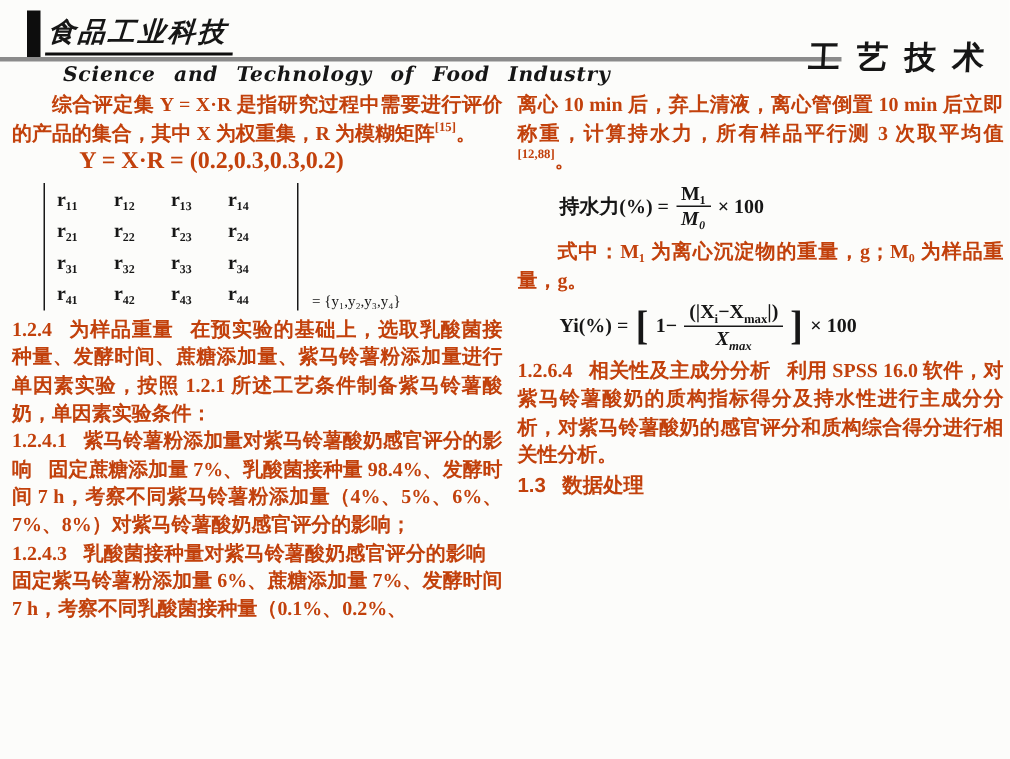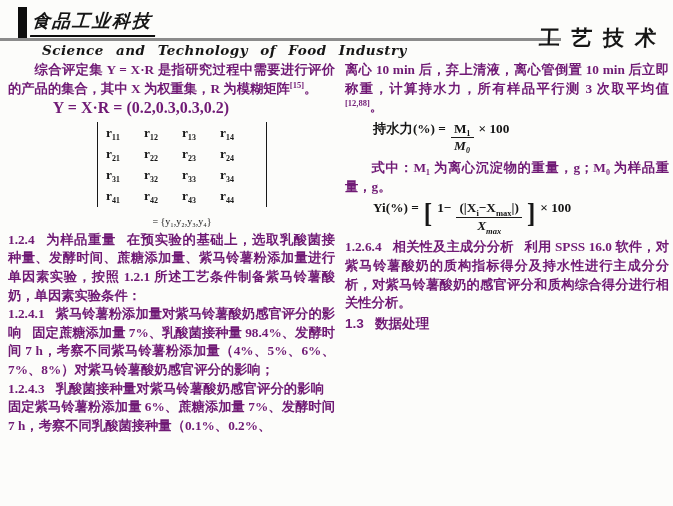--- a/index.html
+++ b/index.html
@@ -33,39 +33,39 @@
     font-size:21px;font-weight:bold;letter-spacing:11px;
     font-family:"Liberation Sans","DejaVu Sans",sans-serif;
     transform:skewX(-3deg);
   }
   
   .col{position:absolute;top:61px;}
   .col-left{left:8px;width:327px;}
   .col-right{left:345px;width:324px;}
   p{
     margin:0;font-size:13.3px;line-height:18.6px;
-    text-align:justify;font-weight:bold;color:#701a75;
+    text-align:justify;font-weight:bold;color:#c2410c;
   }
   .indent{text-indent:2em;}
   sup.ref{font-size:8.5px;line-height:0;vertical-align:super;}
   sub{font-size:8.5px;line-height:0;vertical-align:sub;}
   .secnum{margin-right:11px;}
   .sectitle{margin-right:11px;}
   
   .fline{margin:1px 0;text-indent:2.8em;font-size:16px;font-weight:bold;}
   .formula{
-    display:flex;align-items:flex-start;gap:5px;
+    display:flex;align-items:center;gap:5px;
     margin:4px 0 4px 28px;font-size:13.3px;font-weight:bold;line-height:1.2;
   }
   .frac{display:inline-flex;flex-direction:column;align-items:center;line-height:1.25;}
   .frac .num{border-bottom:1.4px solid #181818;padding:0 3px;}
   .frac .den{padding:0 3px;font-style:italic;}
   .bigbr{font-size:25px;font-weight:bold;line-height:1;transform:scaleY(1.1);}
   
-  .matrix-wrap{display:flex;align-items:center;gap:9px;margin:4px 0 4px 21px;flex-direction:column;}
+  .matrix-wrap{display:flex;align-items:flex-end;gap:9px;margin:4px 0 4px 21px;}
   .matrix{
     display:grid;grid-template-columns:repeat(4,38px);
     row-gap:5px;padding:3px 8px;
     border-left:1.6px solid #181818;border-right:1.6px solid #181818;
     font-size:13.3px;font-weight:bold;
   }
   .matrix span{text-align:left;}
   .heading-sans{
     font-family:"Liberation Sans","DejaVu Sans",sans-serif;
     font-size:13.6px;font-weight:bold;margin-top:2px;

